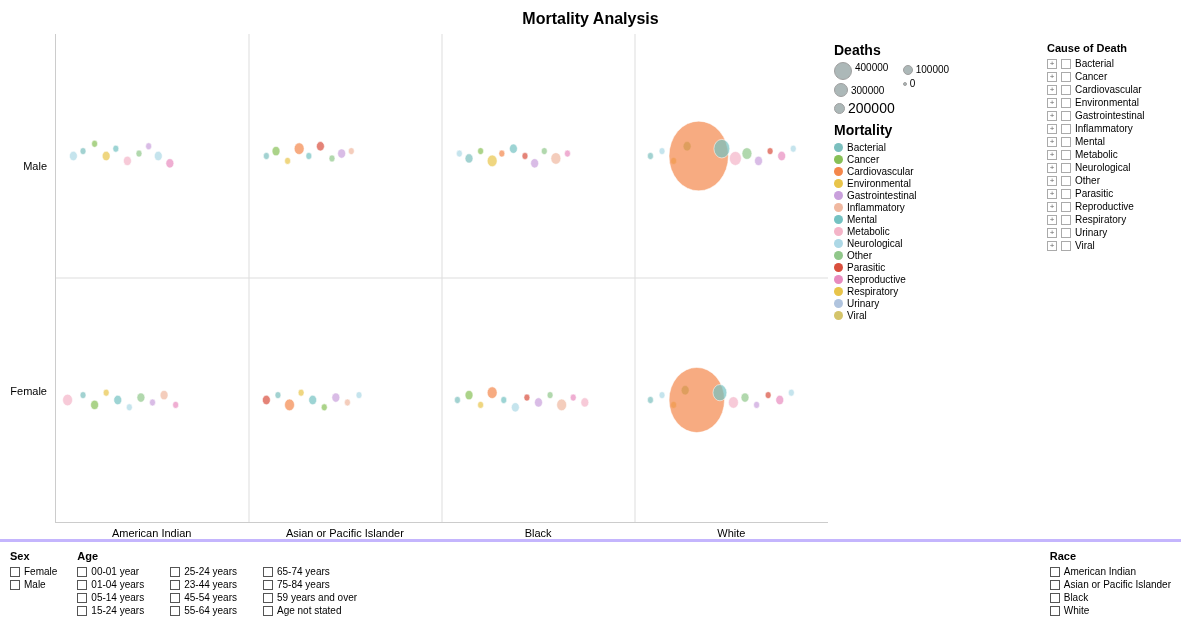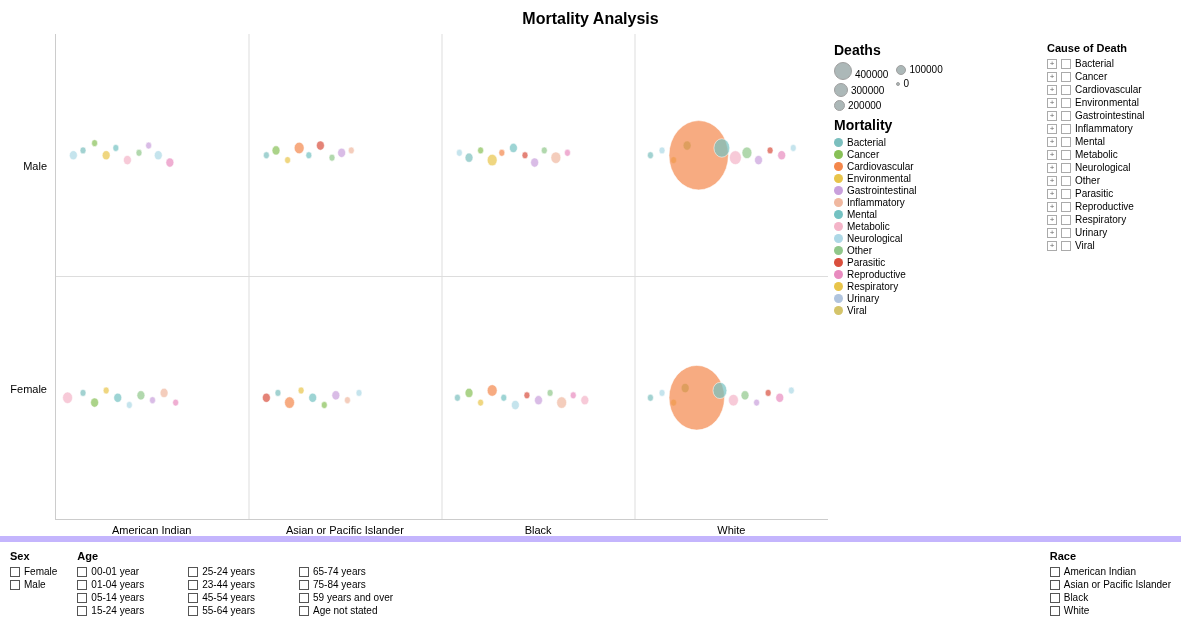--- a/index.html
+++ b/index.html
@@ -111,21 +111,21 @@
       height: 10px;
       border: 1px solid #aaa;
       flex-shrink: 0;
       display: flex;
       align-items: center;
       justify-content: center;
       font-size: 8px;
       color: #666;
     }
     .bottom-filters {
-      border-top: 6px solid #c4b5fd;
+      border-top: 3px solid #c4b5fd;
       padding: 8px 10px;
       display: flex;
       gap: 20px;
     }
     .filter-group {
       display: flex;
       flex-direction: column;
     }
     .filter-title {
       font-size: 11px;
@@ -146,21 +146,21 @@
       width: 10px;
       height: 10px;
       border: 1px solid #555;
       flex-shrink: 0;
     }
     .filter-label {
       font-size: 10px;
     }
     .age-group {
       display: flex;
-      gap: 44px;
+      gap: 26px;
     }
     .age-col {
       display: flex;
       flex-direction: column;
       gap: 2px;
     }
     .legends-row {
       display: flex;
     }
   </style>
@@ -284,31 +284,31 @@
         <div class="x-label">White</div>
       </div>
     </div>
 
     <div class="legends-row">
       <div class="legend-area">
 
         <div class="legend-title">Deaths</div>
         <div style="display:flex; gap:8px; align-items:flex-start; margin-bottom:6px;">
           <div style="display:flex;flex-direction:column;gap:3px;">
-            <div style="display:flex;align-items:flex-end;gap:3px;">
+            <div style="display:flex;align-items:flex-start;gap:3px;">
               <div style="width:18px;height:18px;border-radius:50%;border:1px solid #777;background:#8a9b9b;opacity:0.7;"></div>
               <span style="font-size:10px;">400000</span>
             </div>
             <div style="display:flex;align-items:center;gap:3px;text-align:right;">
               <div style="width:14px;height:14px;border-radius:50%;border:1px solid #777;background:#8a9b9b;opacity:0.7;"></div>
               <span style="font-size:10px;">300000</span>
             </div>
             <div style="display:flex;align-items:center;gap:3px;">
               <div style="width:11px;height:11px;border-radius:50%;border:1px solid #777;background:#8a9b9b;opacity:0.7;"></div>
-              <span style="font-size:10px;">200000</span>
+              <span style="font-size:14px;">200000</span>
             </div>
           </div>
           <div style="display:flex;flex-direction:column;gap:3px;padding-top:2px;">
             <div style="display:flex;align-items:flex-end;gap:3px;">
               <div style="width:10px;height:10px;border-radius:50%;border:1px solid #777;background:#8a9b9b;opacity:0.7;"></div>
               <span style="font-size:10px;">100000</span>
             </div>
             <div style="display:flex;align-items:center;gap:3px;">
               <div style="width:4px;height:4px;border-radius:50%;border:1px solid #777;background:#8a9b9b;opacity:0.7;"></div>
               <span style="font-size:10px;">0</span>

